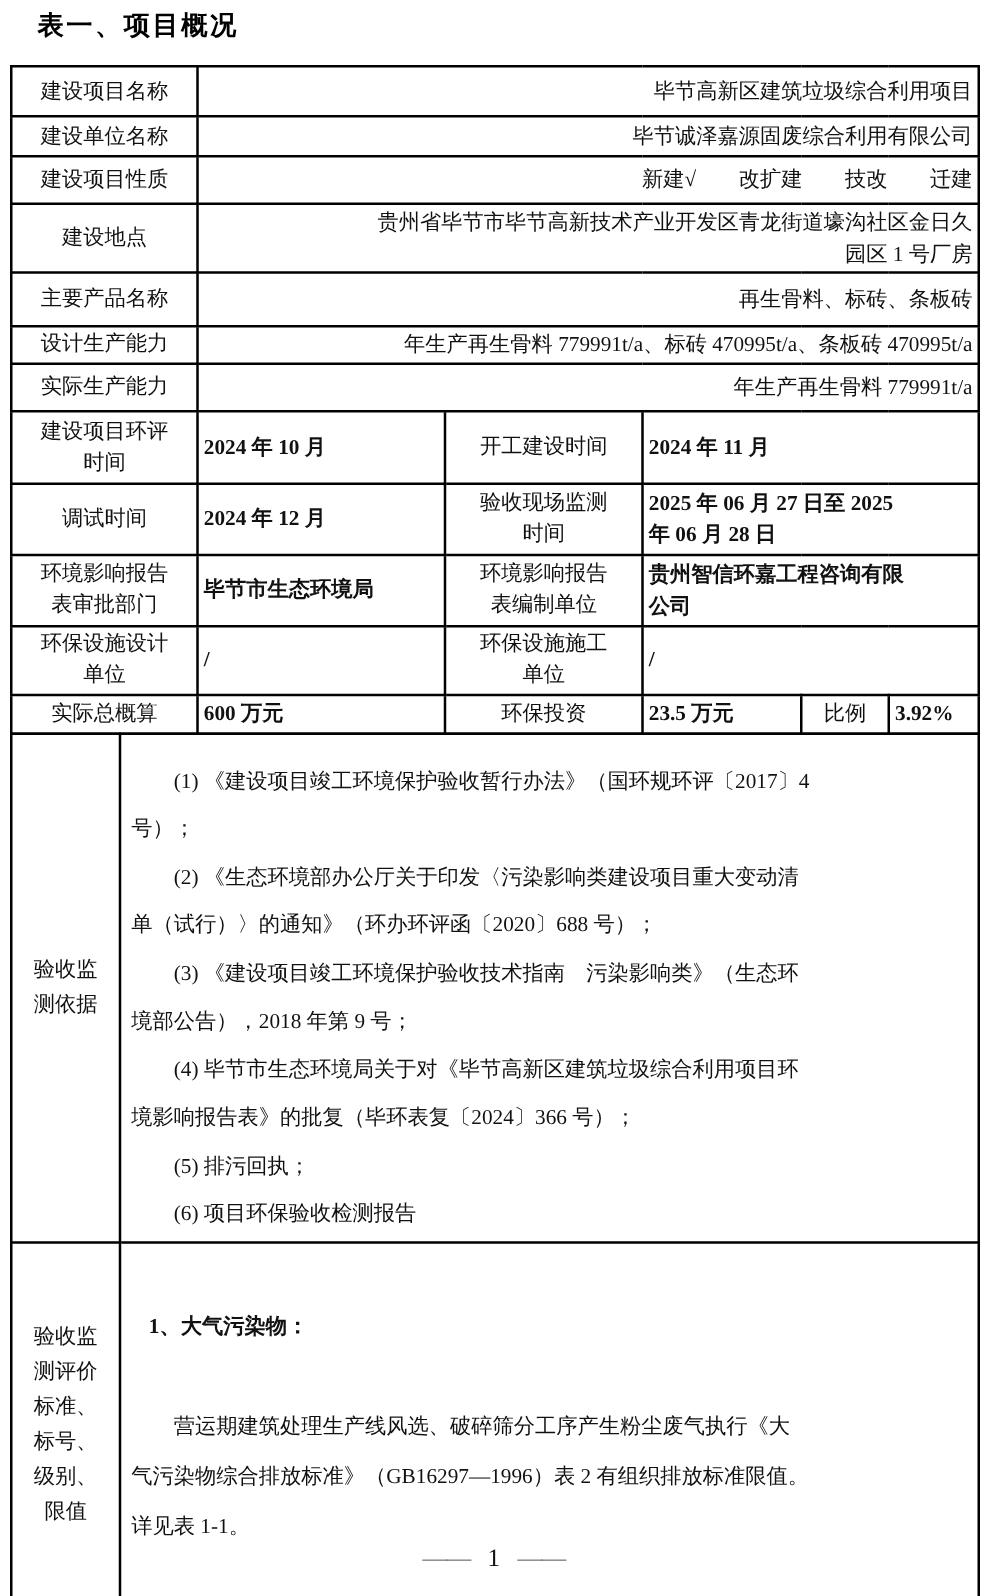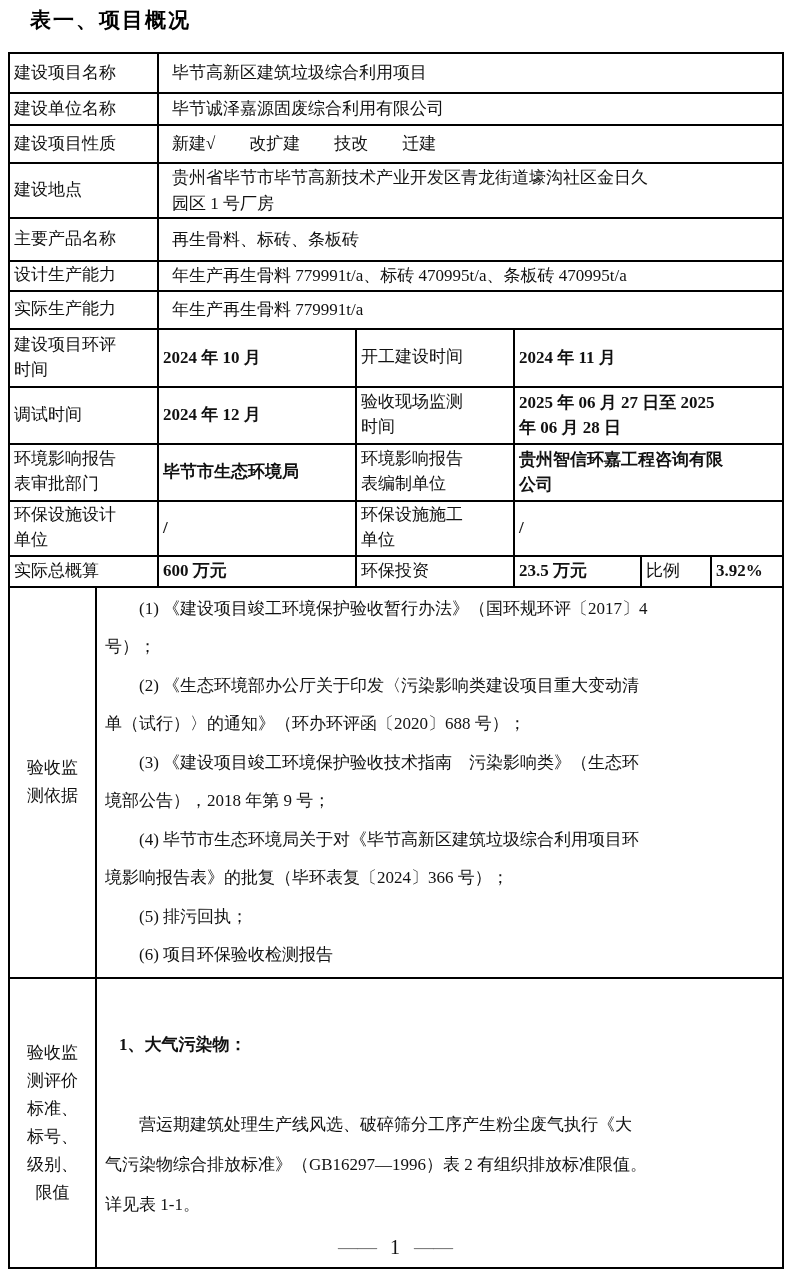--- a/index.html
+++ b/index.html
@@ -40,38 +40,38 @@
   td {
     border: 2px solid #000000;
     font-size: 17px;
     line-height: 1.5;
     white-space: pre-line;
     vertical-align: middle;
     padding: 1px 4px;
     overflow: hidden;
   }
   td.lbl {
-    text-align: left;
+    text-align: center;
     line-height: 1.45;
   }
   td.vl {
-    text-align: left;
+    text-align: right;
     padding-left: 13px;
   }
   td.vc {
     text-align: left;
     font-weight: bold;
   }
   td.lblB {
     text-align: center;
     line-height: 28px;
   }
   td.basis {
     text-align: left;
-    padding: 2px 10px 2px 8px;
+    padding: 18px 10px 2px 8px;
     line-height: 38.5px;
     vertical-align: middle;
   }
   td.std {
     text-align: left;
     padding: 6px 10px 2px 8px;
     vertical-align: top;
     line-height: 40px;
   }
   .std-heading {

